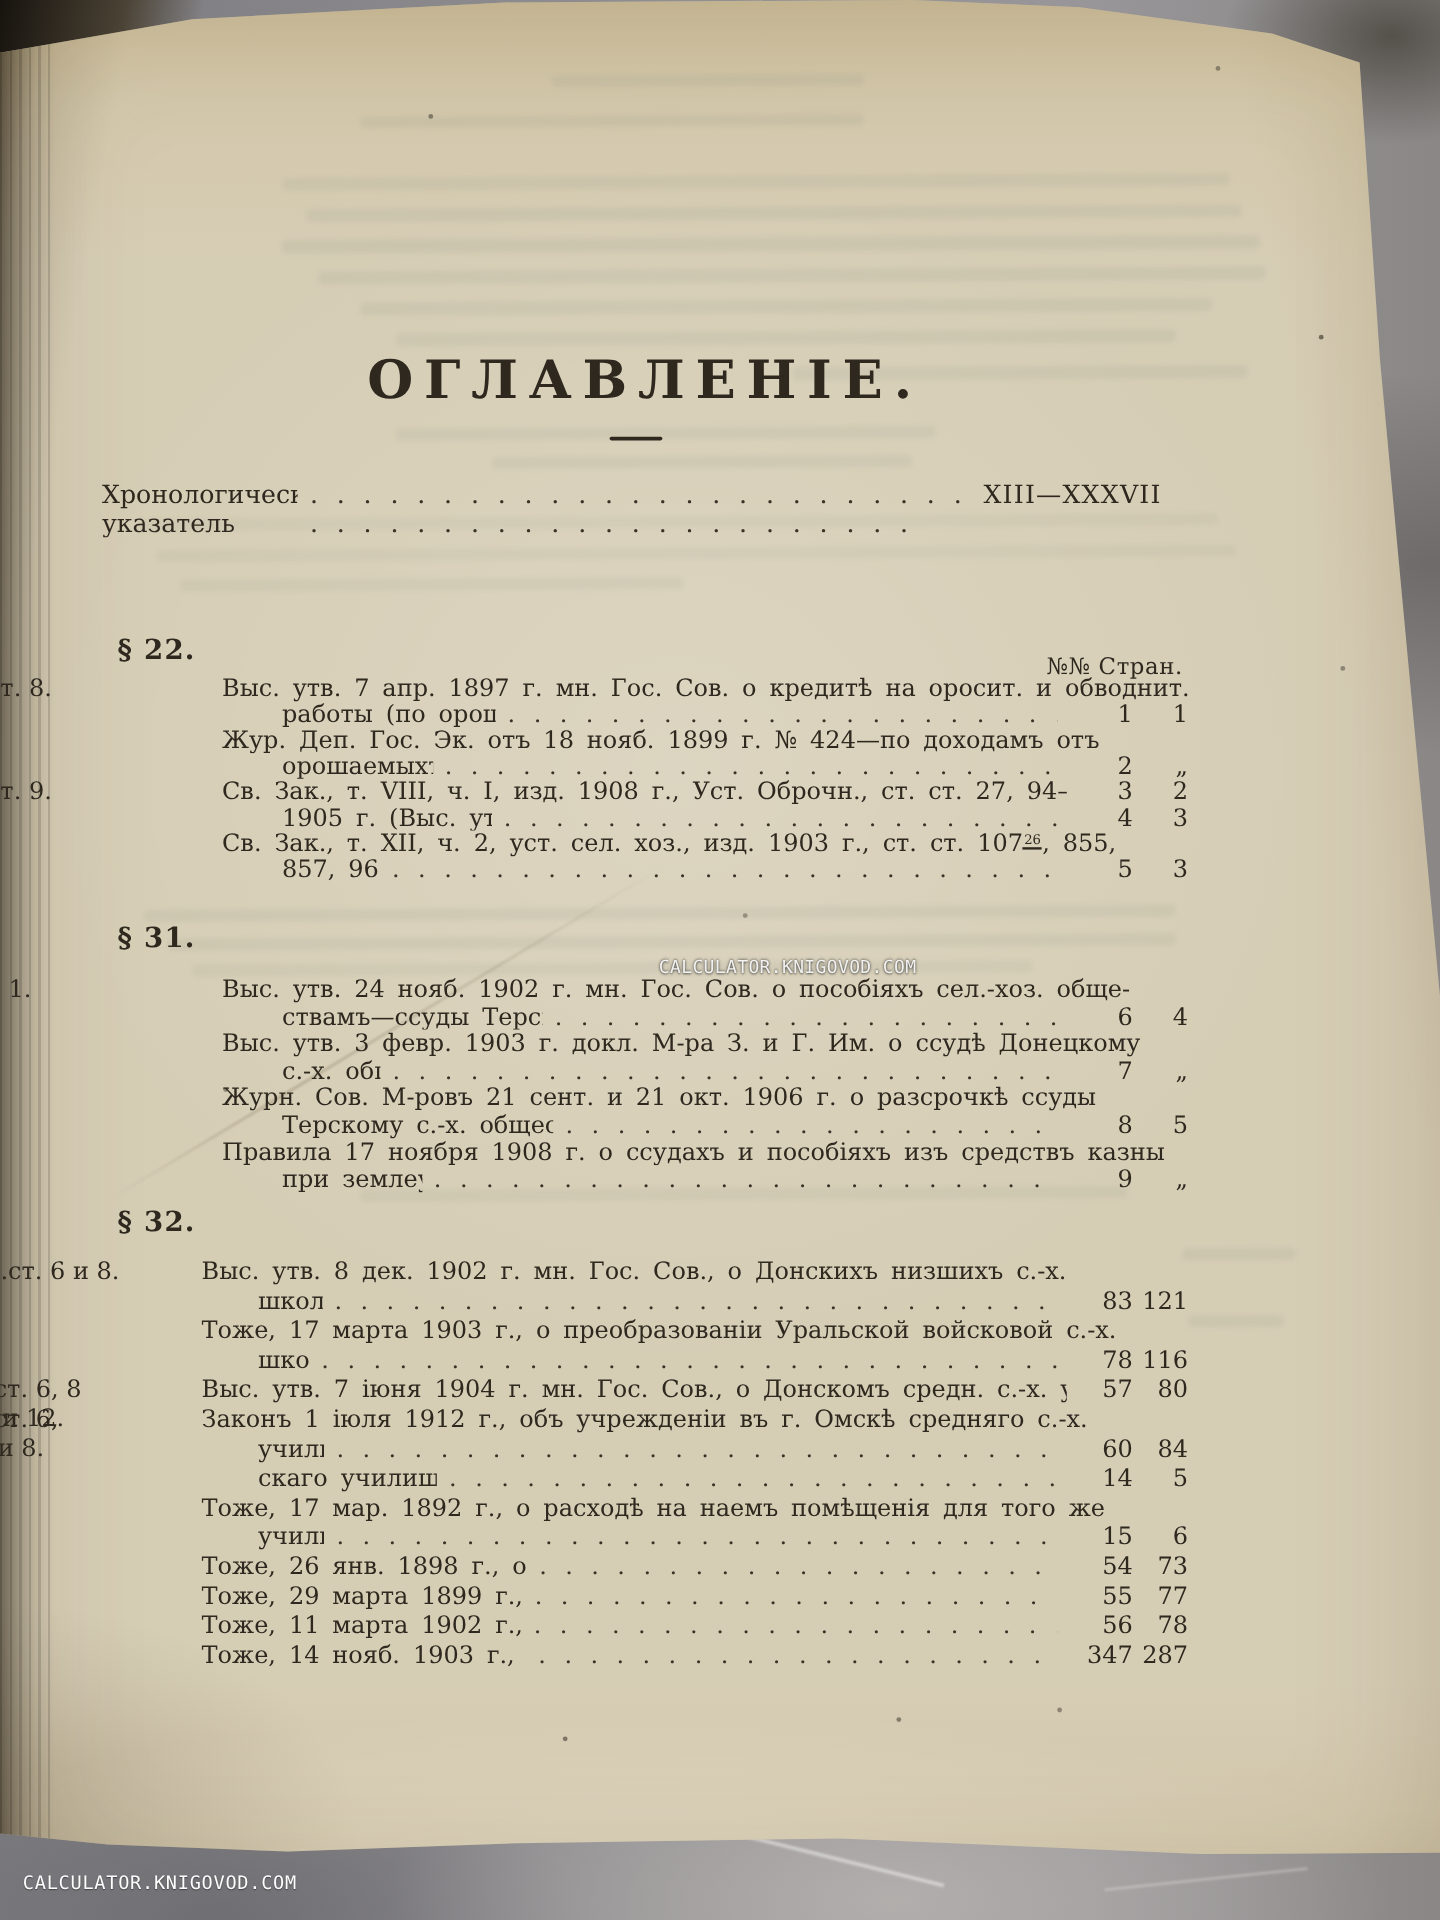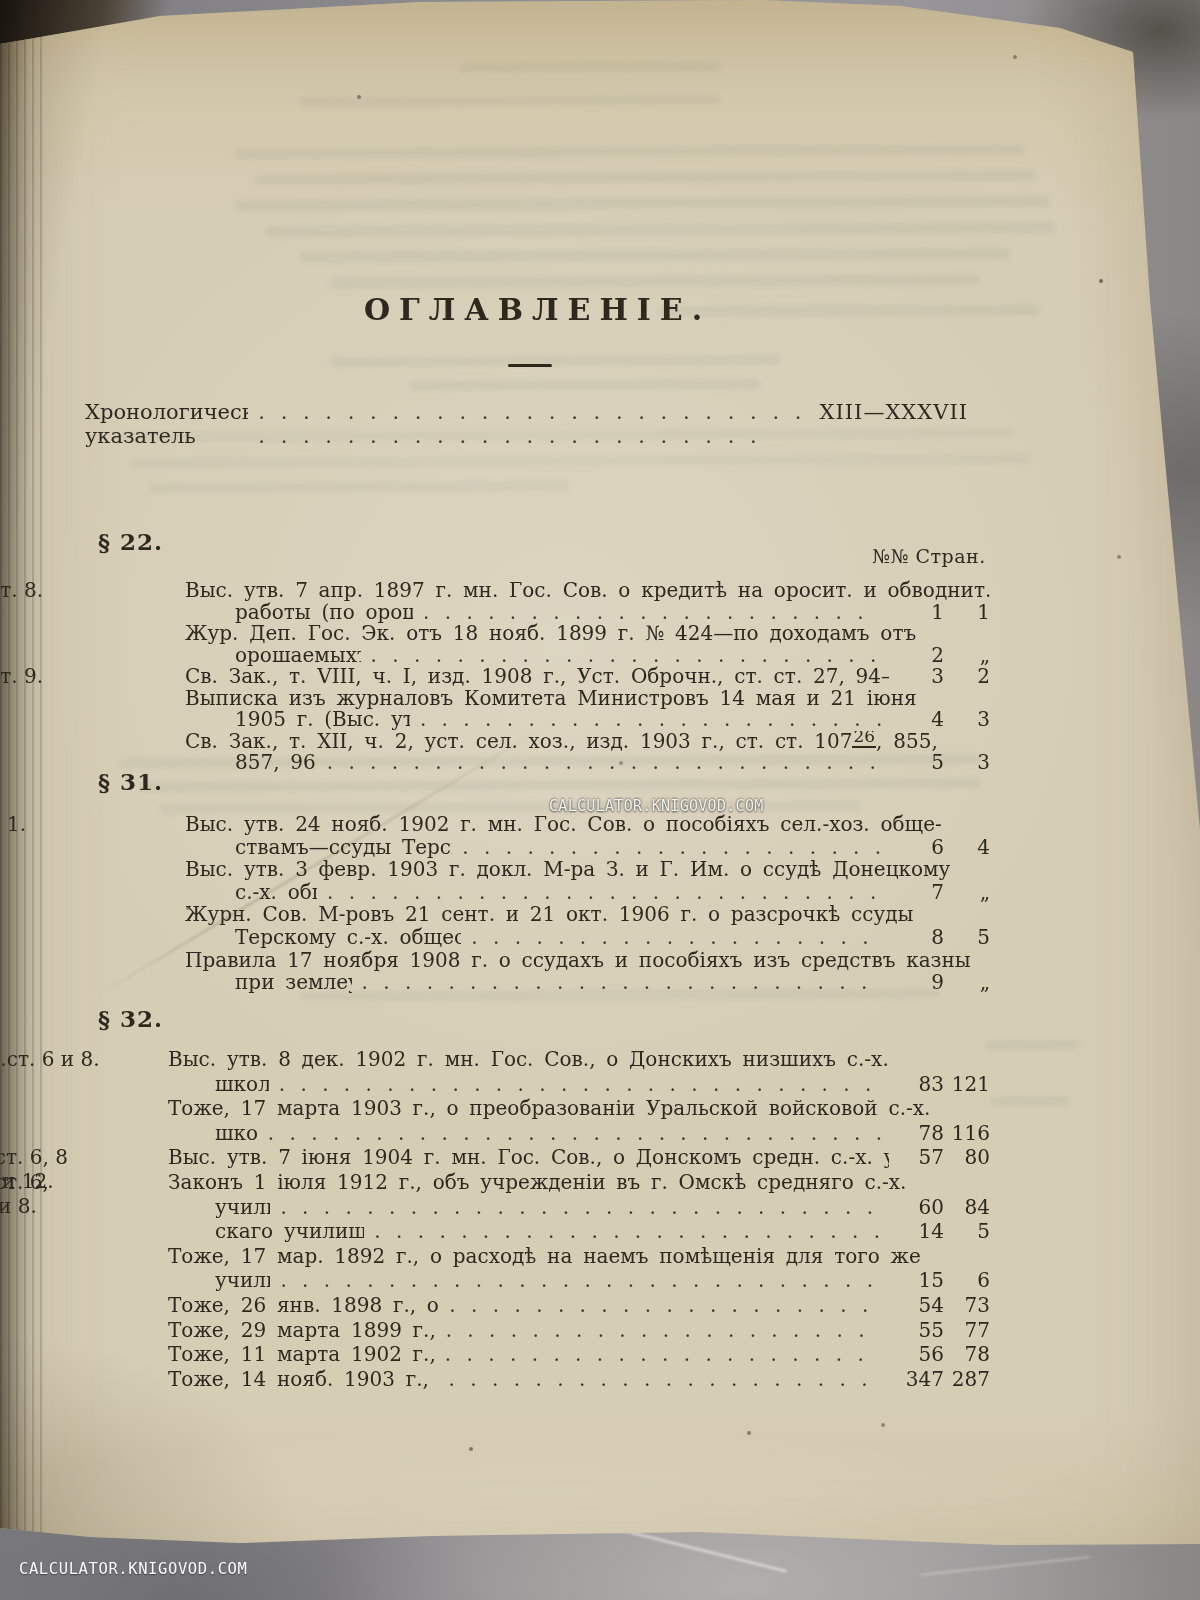--- a/index.html
+++ b/index.html
@@ -45,43 +45,43 @@
     transform:rotate(-31deg);transform-origin:left center;filter:blur(1px);}
   .specks{position:absolute;left:0;top:0;width:2px;height:2px;border-radius:50%;z-index:1;background:transparent;
     box-shadow:1100px 280px 0 1px rgba(35,30,22,.55),358px 96px 0 1px rgba(35,30,22,.45),
       470px 1448px 0 1px rgba(35,30,22,.5),748px 1432px 0 1px rgba(35,30,22,.45),
       187px 907px 0 1px rgba(35,30,22,.4),1118px 556px 0 1px rgba(35,30,22,.4),
       620px 762px 0 1px rgba(35,30,22,.35),1014px 56px 0 1px rgba(35,30,22,.4),
       882px 1424px 0 1px rgba(35,30,22,.4);}
 
   .ink{color:#2e281f;}
   .title{position:absolute;left:85px;top:292px;width:905px;text-align:center;z-index:3;
-    font-size:30px;font-weight:700;letter-spacing:9px;}
+    font-size:44px;font-weight:700;letter-spacing:9px;}
   .divider{position:absolute;left:508px;top:364px;width:44px;height:3px;background:#2e281f;z-index:3;border-radius:2px;}
   .chron{position:absolute;left:85px;top:400px;width:883px;display:flex;align-items:baseline;z-index:3;font-size:21px;}
   .chron .val{flex:none;letter-spacing:1px;}
   .subtitle{position:absolute;left:85px;top:478px;width:905px;text-align:center;z-index:3;
     font-size:28px;font-weight:700;letter-spacing:1px;}
   .colshead{position:absolute;left:872px;top:545px;z-index:3;font-size:19px;letter-spacing:.5px;}
 
   .content{position:absolute;left:85px;top:0;width:905px;z-index:3;}
   .block{position:absolute;left:0;width:100%;}
   .block.s0{top:528px}.block.s1{top:768px}.block.s2{top:1005px}
   .shead{font-weight:700;font-size:23px;letter-spacing:1px;margin-left:13px;height:28px;}
-  .s0 .shead{margin-bottom:24px}.s1 .shead{margin-bottom:17px}.s2 .shead{margin-bottom:14px}
+  .s0 .shead{margin-bottom:7px}.s1 .shead{margin-bottom:17px}.s2 .shead{margin-bottom:14px}
   .row{position:relative;display:flex;align-items:baseline;font-size:20px;white-space:nowrap;}
   .s0 .row{height:21.5px;line-height:21.5px}
   .s1 .row{height:22.6px;line-height:22.6px}
   .s2 .row{height:24.6px;line-height:24.6px}
   .s0 .row,.s1 .row{padding-left:100px}
   .s0 .row.cont,.s1 .row.cont{padding-left:150px}
   .s2 .row{padding-left:83px}
   .s2 .row.cont{padding-left:130px}
   .t{word-spacing:.22em;flex-shrink:1;min-width:0;overflow:hidden;}
-  .sup{font-size:17px;position:relative;top:-6px;border-bottom:2px solid #2e281f;padding:0 1px;line-height:0;}
+  .sup{font-size:11px;position:relative;top:-6px;border-bottom:2px solid #2e281f;padding:0 1px;line-height:0;}
   .lbl,.lbl2{position:absolute;white-space:nowrap;}
   .lbl{top:0}
   .dots{flex:1 1 auto;min-width:12px;overflow:hidden;margin:0 8px 0 10px;color:#3a3226;}
   .dots::after{content:". . . . . . . . . . . . . . . . . . . . . . . . . . . . . . . . . . . . . . . . . . . . . . . .";
     letter-spacing:2px;word-spacing:5px;}
   .sp{flex:1 1 auto;}
   .num{flex:none;width:55px;text-align:right;}
   .pg{flex:none;width:46px;text-align:right;}
 
   .wm{position:absolute;font-family:"DejaVu Sans Mono","Liberation Mono",monospace;z-index:5;white-space:nowrap;}
@@ -157,23 +157,20 @@
             <span class="num">2</span>
             <span class="pg">„</span>
           </div>
           <div class="row">
             <span class="lbl" style="left: -100px;">Ст. 9.</span>
             <span class="t">Св. Зак., т. VIII, ч. I, изд. 1908 г., Уст. Оброчн., ст. ст. 27, 94—100 .</span>
             <span class="sp"></span>
             <span class="num">3</span>
             <span class="pg">2</span>
           </div>
-          <div class="row">
-            <span class="t">Выписка изъ журналовъ Комитета Министровъ 14 мая и 21 іюня</span>
-          </div>
           <div class="row cont">
             <span class="t">1905 г. (Выс. утв. 10 іюня 1905 г.)</span>
             <span class="dots"></span>
             <span class="num">4</span>
             <span class="pg">3</span>
           </div>
           <div class="row">
             <span class="t">Св. Зак., т. XII, ч. 2, уст. сел. хоз., изд. 1903 г., ст. ст. 107<span class="sup">26</span><span>, 855,</span></span>
           </div>
           <div class="row cont">

